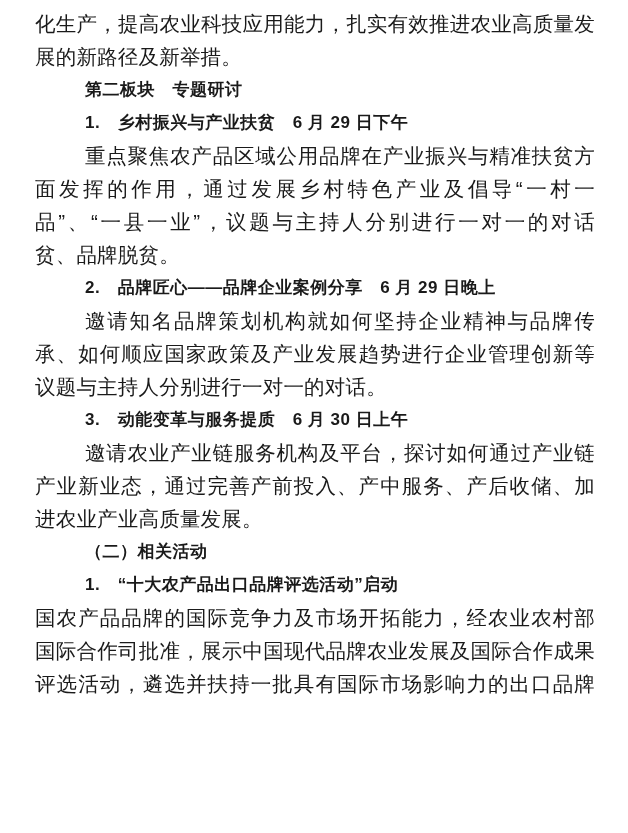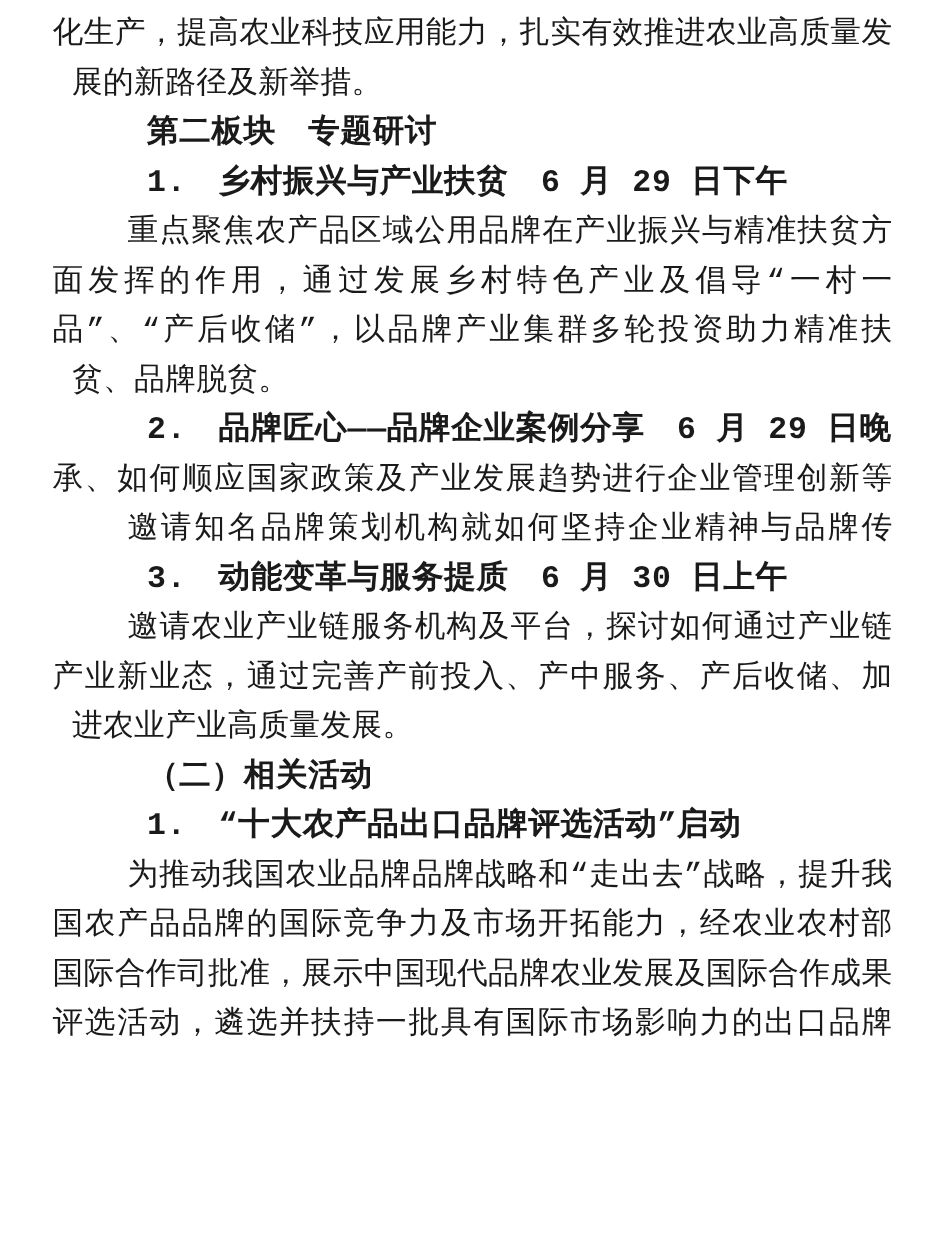--- a/index.html
+++ b/index.html
@@ -8,75 +8,74 @@
     background: #ffffff;
   }
   .page {
     position: relative;
     width: 628px;
     height: 833px;
     background: #ffffff;
     overflow: hidden;
     box-sizing: border-box;
     padding: 7px 33px 0 35px;
-    font-family: Liberation Mono, monospace;
+    font-family: Liberation Sans, sans-serif;
     color: #1a1a1a;
   }
   .lines {
     width: 560px;
   }
   .line {
     height: 33px;
     line-height: 33px;
     font-size: 20.5px;
     white-space: pre-wrap;
     overflow: hidden;
   }
   .line.justify {
     text-align: justify;
     text-align-last: justify;
     text-justify: inter-character;
   }
   .line.left {
     text-align: left;
     text-align-last: left;
-    margin-left: 13px;
   }
   .line.indent {
     padding-left: 50px;
   }
   .line.heading {
     font-weight: bold;
-    font-size: 21px;
+    font-size: 17px;
     letter-spacing: 0.5px;
   }
   .line.body {
     letter-spacing: 0.2px;
   }
 </style>
 </head>
 <body>
 
 <div class="page" style="background: rgb(255, 255, 255); color: rgb(26, 26, 26);">
   <div class="lines">
       <div class="line body justify">化生产，提高农业科技应用能力，扎实有效推进农业高质量发</div>
       <div class="line body left">展的新路径及新举措。</div>
       <div class="line heading left indent">第二板块　专题研讨</div>
       <div class="line heading left indent">1.　乡村振兴与产业扶贫　6 月 29 日下午</div>
       <div class="line body justify indent">重点聚焦农产品区域公用品牌在产业振兴与精准扶贫方</div>
       <div class="line body justify">面发挥的作用，通过发展乡村特色产业及倡导“一村一</div>
-      <div class="line body justify">品”、“产后收储”，以品牌产业集群多轮投资助力精准扶</div>
+      <div class="line body justify">品”、“一县一业”，议题与主持人分别进行一对一的对话</div>
       <div class="line body left">贫、品牌脱贫。</div>
       <div class="line heading left indent">2.　品牌匠心——品牌企业案例分享　6 月 29 日晚上</div>
+      <div class="line body justify indent">邀请知名品牌策划机构就如何坚持企业精神与品牌传</div>
       <div class="line body justify">承、如何顺应国家政策及产业发展趋势进行企业管理创新等</div>
-      <div class="line body justify indent">邀请知名品牌策划机构就如何坚持企业精神与品牌传</div>
+      <div class="line body left">议题与主持人分别进行一对一的对话。</div>
       <div class="line heading left indent">3.　动能变革与服务提质　6 月 30 日上午</div>
       <div class="line body justify indent">邀请农业产业链服务机构及平台，探讨如何通过产业链</div>
       <div class="line body justify">产业新业态，通过完善产前投入、产中服务、产后收储、加</div>
       <div class="line body left">进农业产业高质量发展。</div>
       <div class="line heading left indent">（二）相关活动</div>
       <div class="line heading left indent">1.　“十大农产品出口品牌评选活动”启动</div>
-      <div class="line body justify indent">为推动我国农业品牌品牌战略和“走出去”战略，提升我</div>
       <div class="line body justify">国农产品品牌的国际竞争力及市场开拓能力，经农业农村部</div>
       <div class="line body justify">国际合作司批准，展示中国现代品牌农业发展及国际合作成果</div>
       <div class="line body justify">评选活动，遴选并扶持一批具有国际市场影响力的出口品牌</div>
     </div>
 </div>
 
 </body></html>

